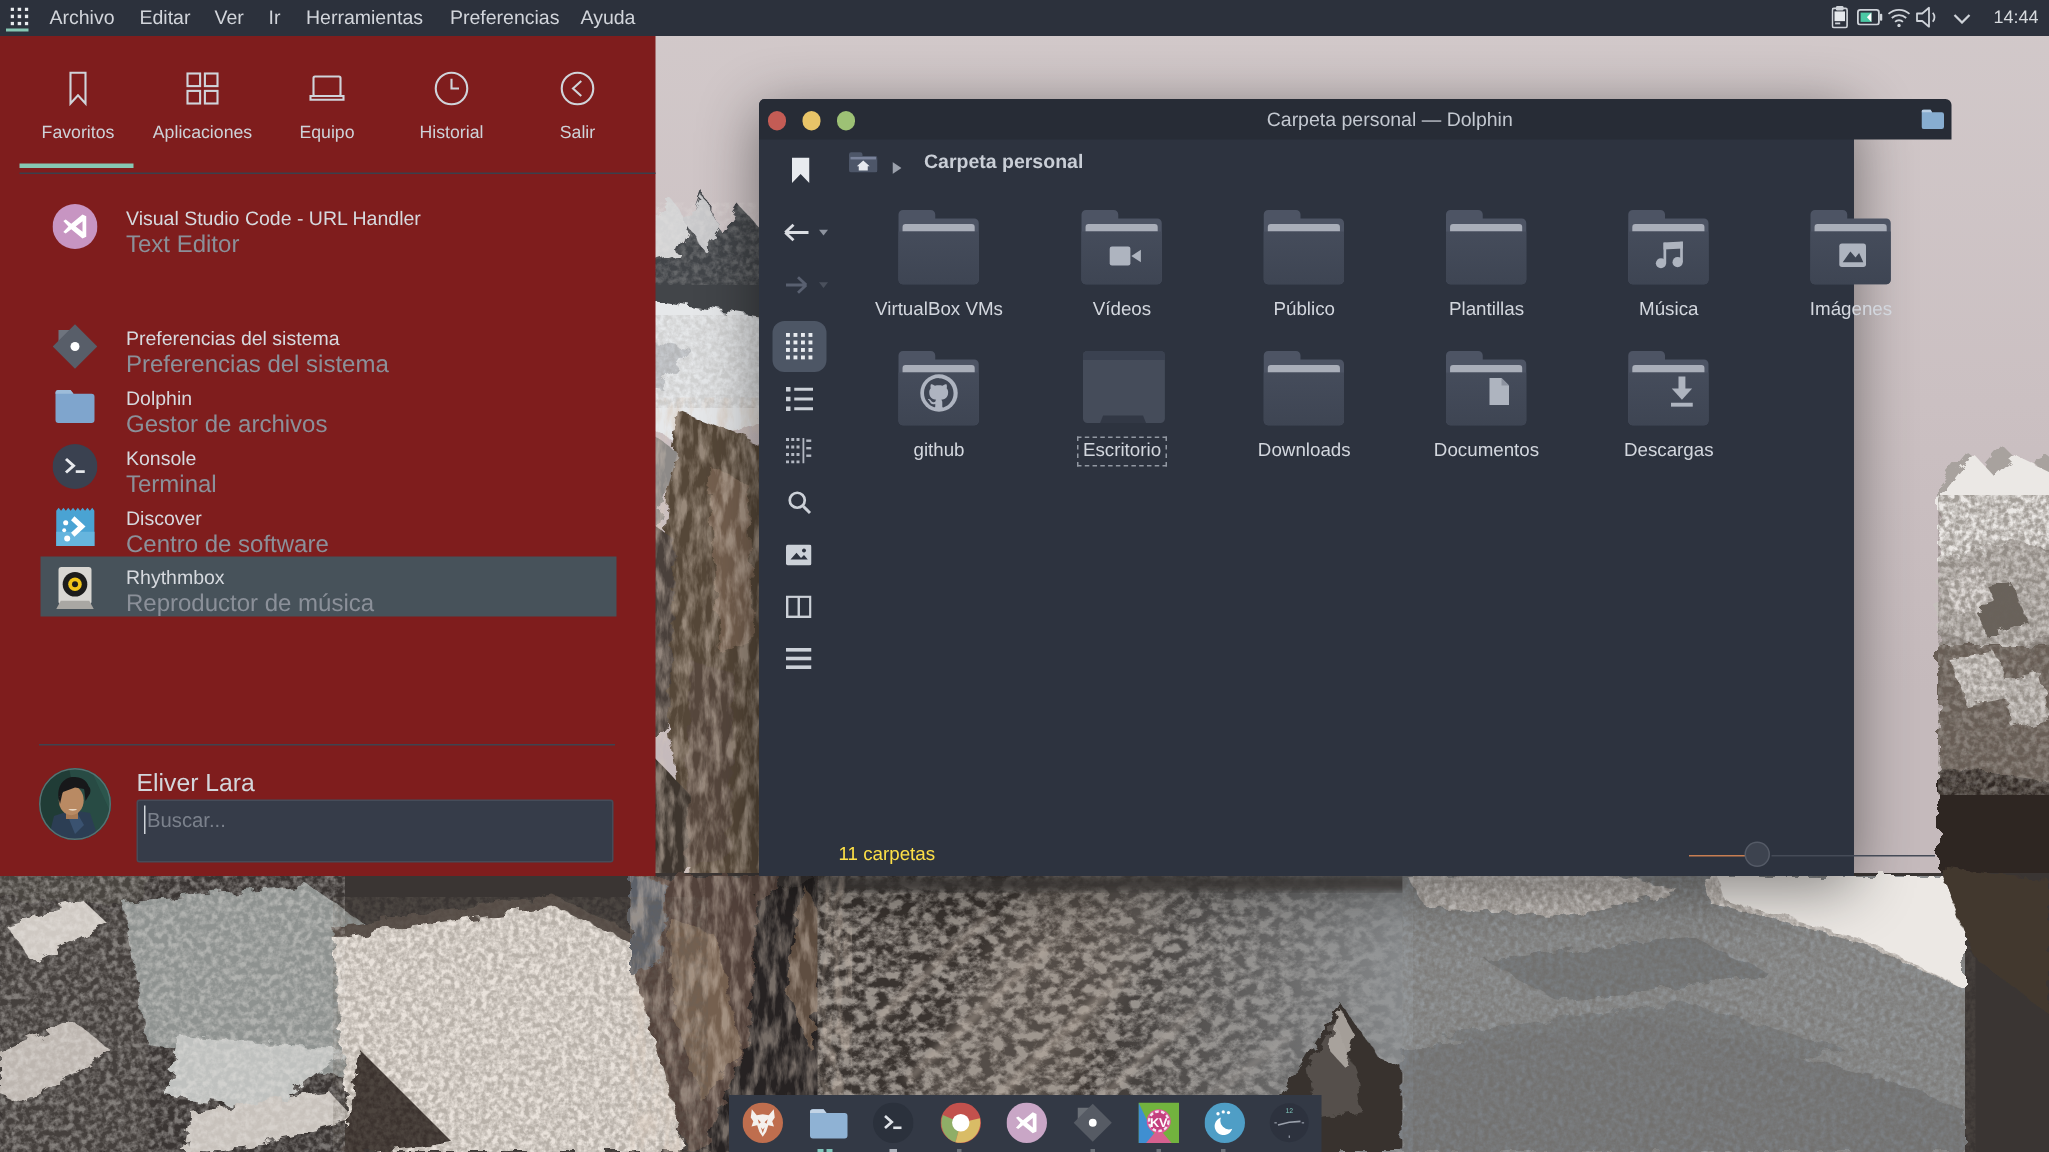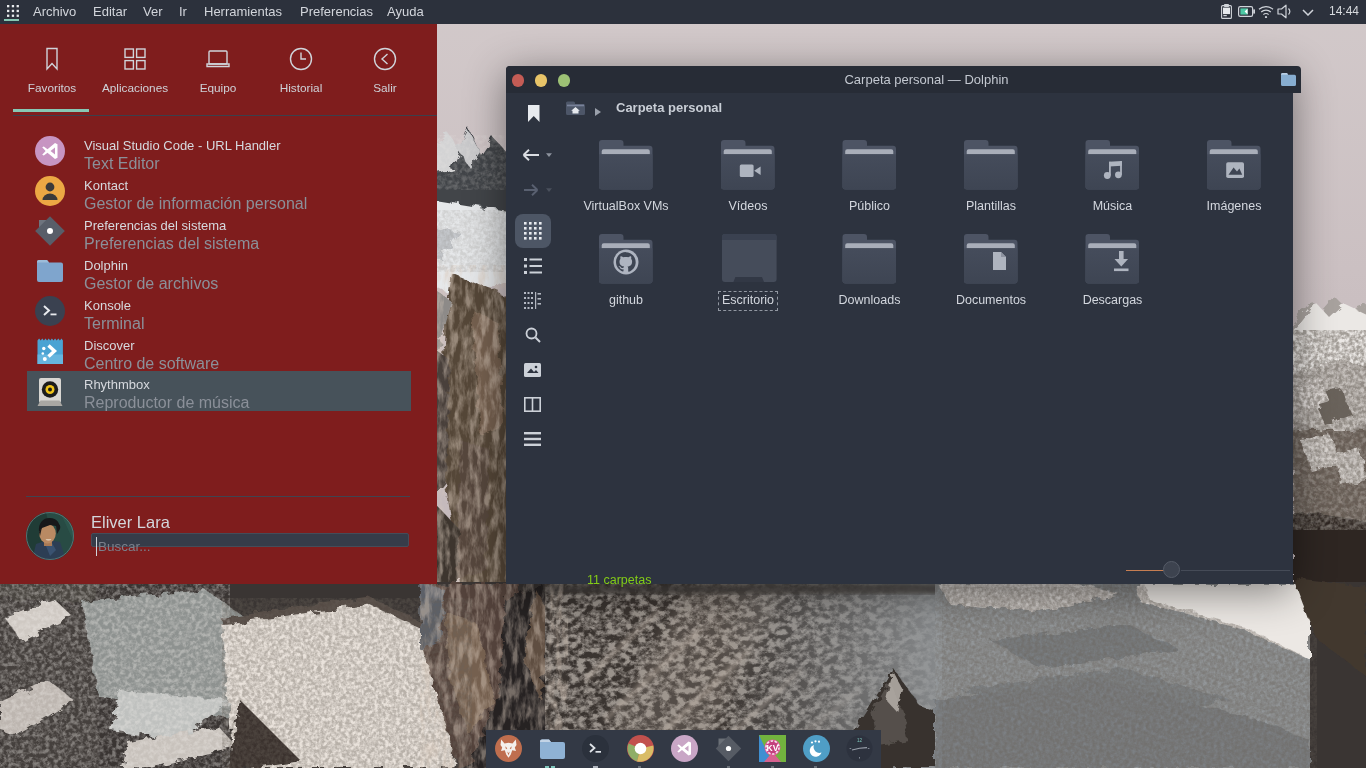--- a/index.html
+++ b/index.html
@@ -20,34 +20,34 @@
   #tabsep { position:absolute; left:13px; top:90.5px; width:424px; height:1px; background:#3a404c; }
   .approw { position:absolute; left:0; width:437px; height:40px; }
   .approw.hl { background:#47525a; left:27px; width:384px; }
   .appicon { position:absolute; left:35px; top:5px; width:30px; height:30px; }
   .approw.hl .appicon { left:8px; }
   .apptitle { position:absolute; left:84px; top:6.5px; font-size:13px; color:#d6d9de; }
   .appsub { position:absolute; left:84px; top:23.5px; font-size:16px; color:#8b9099; }
   .approw.hl .apptitle { left:57px; } .approw.hl .appsub { left:57px; }
   #botsep { position:absolute; left:26px; top:472px; width:384px; height:1px; background:#3f4450; }
   #username { position:absolute; left:91px; top:489px; font-size:16.5px; color:#d3d6db; }
-  #searchbox { position:absolute; left:91px; top:509px; width:318px; height:14px;
+  #searchbox { position:absolute; left:91px; top:509px; width:318px; height:42px;
      background:#363c49; border:1px solid #454c59; border-radius:2px; }
   #searchbox .ph { position:absolute; left:6px; top:5px; font-size:13.5px; color:#7b818c; }
   #searchbox .caret { position:absolute; left:4px; top:3px; width:1px; height:19px; background:#d0d4da;}
   
-  #dolphin { left:506px; top:66px; width:787px; height:518px; background:#2d333f;
+  #dolphin { left:506px; top:66px; width:730px; height:518px; background:#2d333f;
      border-radius:4px 4px 0 0; z-index:10; box-shadow:0 8px 40px rgba(0,0,0,.45); }
   #titlebar { position:absolute; left:0; top:0; width:795px; height:27px; background:#272c36;
      border-radius:4px 4px 0 0; }
   .tl { position:absolute; top:8.3px; width:12.5px; height:12.5px; border-radius:50%; }
   #wtitle { position:absolute; left:67px; width:707px; text-align:center; top:5.5px; font-size:13px; color:#c3c8d0; }
   .fl { position:absolute; text-align:center; font-size:12.5px; color:#d3d7de; width:120px; }
   #statusbar { position:absolute; left:0; top:490px; width:795px; height:28px; }
-  #nfold { position:absolute; left:53px; top:17px; font-size:12.5px; color:#84cc16;margin-left:28px; }
+  #nfold { position:absolute; left:53px; top:6px; font-size:12.5px; color:#fde047; }
   
   #dock { left:486px; top:730px; width:395px; height:38px; background:#333945; z-index:25; }
   .dicon { position:absolute; top:5px; width:27px; height:27px; }
 </style>
 </head>
 <body>
 <div id="stage">
   <div id="wallpaper" class="abs" style="left:0;top:0;width:1366px;height:768px;">
   <svg width="1366" height="768" viewBox="0 0 1366 768">
     <defs>
@@ -266,29 +266,20 @@
     <div id="tabsep"></div>
 
     <div class="approw" style="top:107px">
       <svg class="appicon" viewBox="0 0 30 30">
           <circle cx="15" cy="15" r="15" fill="#c795c2"></circle>
           <path d="M20 7 L22.5 8.2 V21.8 L20 23 L12.5 16.8 L8.8 19.6 L7.2 18.7 L10.6 15 L7.2 11.3 L8.8 10.4 L12.5 13.2 Z M20 11.5 L15.5 15 L20 18.5 Z" fill="#fff"></path>
         </svg>
       <div class="apptitle">Visual Studio Code - URL Handler</div>
         <div class="appsub">Text Editor</div>
     </div>
-    <div class="approw" style="top:147px">
-      <svg class="appicon" viewBox="0 0 30 30">
-          <circle cx="15" cy="15" r="15" fill="#eca844"></circle>
-          <circle cx="15" cy="11" r="4.4" fill="#3a3a3a"></circle>
-          <path d="M7.5 24 a7.5 6.5 0 0 1 15 0 Z" fill="#3a3a3a"></path>
-        </svg>
-      <div class="apptitle">Kontact</div>
-        <div class="appsub">Gestor de información personal</div>
-    </div>
     <div class="approw" style="top:187px">
       <svg class="appicon" viewBox="0 0 30 30">
           <rect x="4" y="4" width="13" height="13" fill="#6e747e"></rect>
           <rect x="4.5" y="4.5" width="21" height="21" transform="rotate(45 15 15)" fill="#585e69"></rect>
           <circle cx="15" cy="15" r="3" fill="#fff"></circle>
         </svg>
       <div class="apptitle">Preferencias del sistema</div>
         <div class="appsub">Preferencias del sistema</div>
     </div>
     <div class="approw" style="top:227px">

